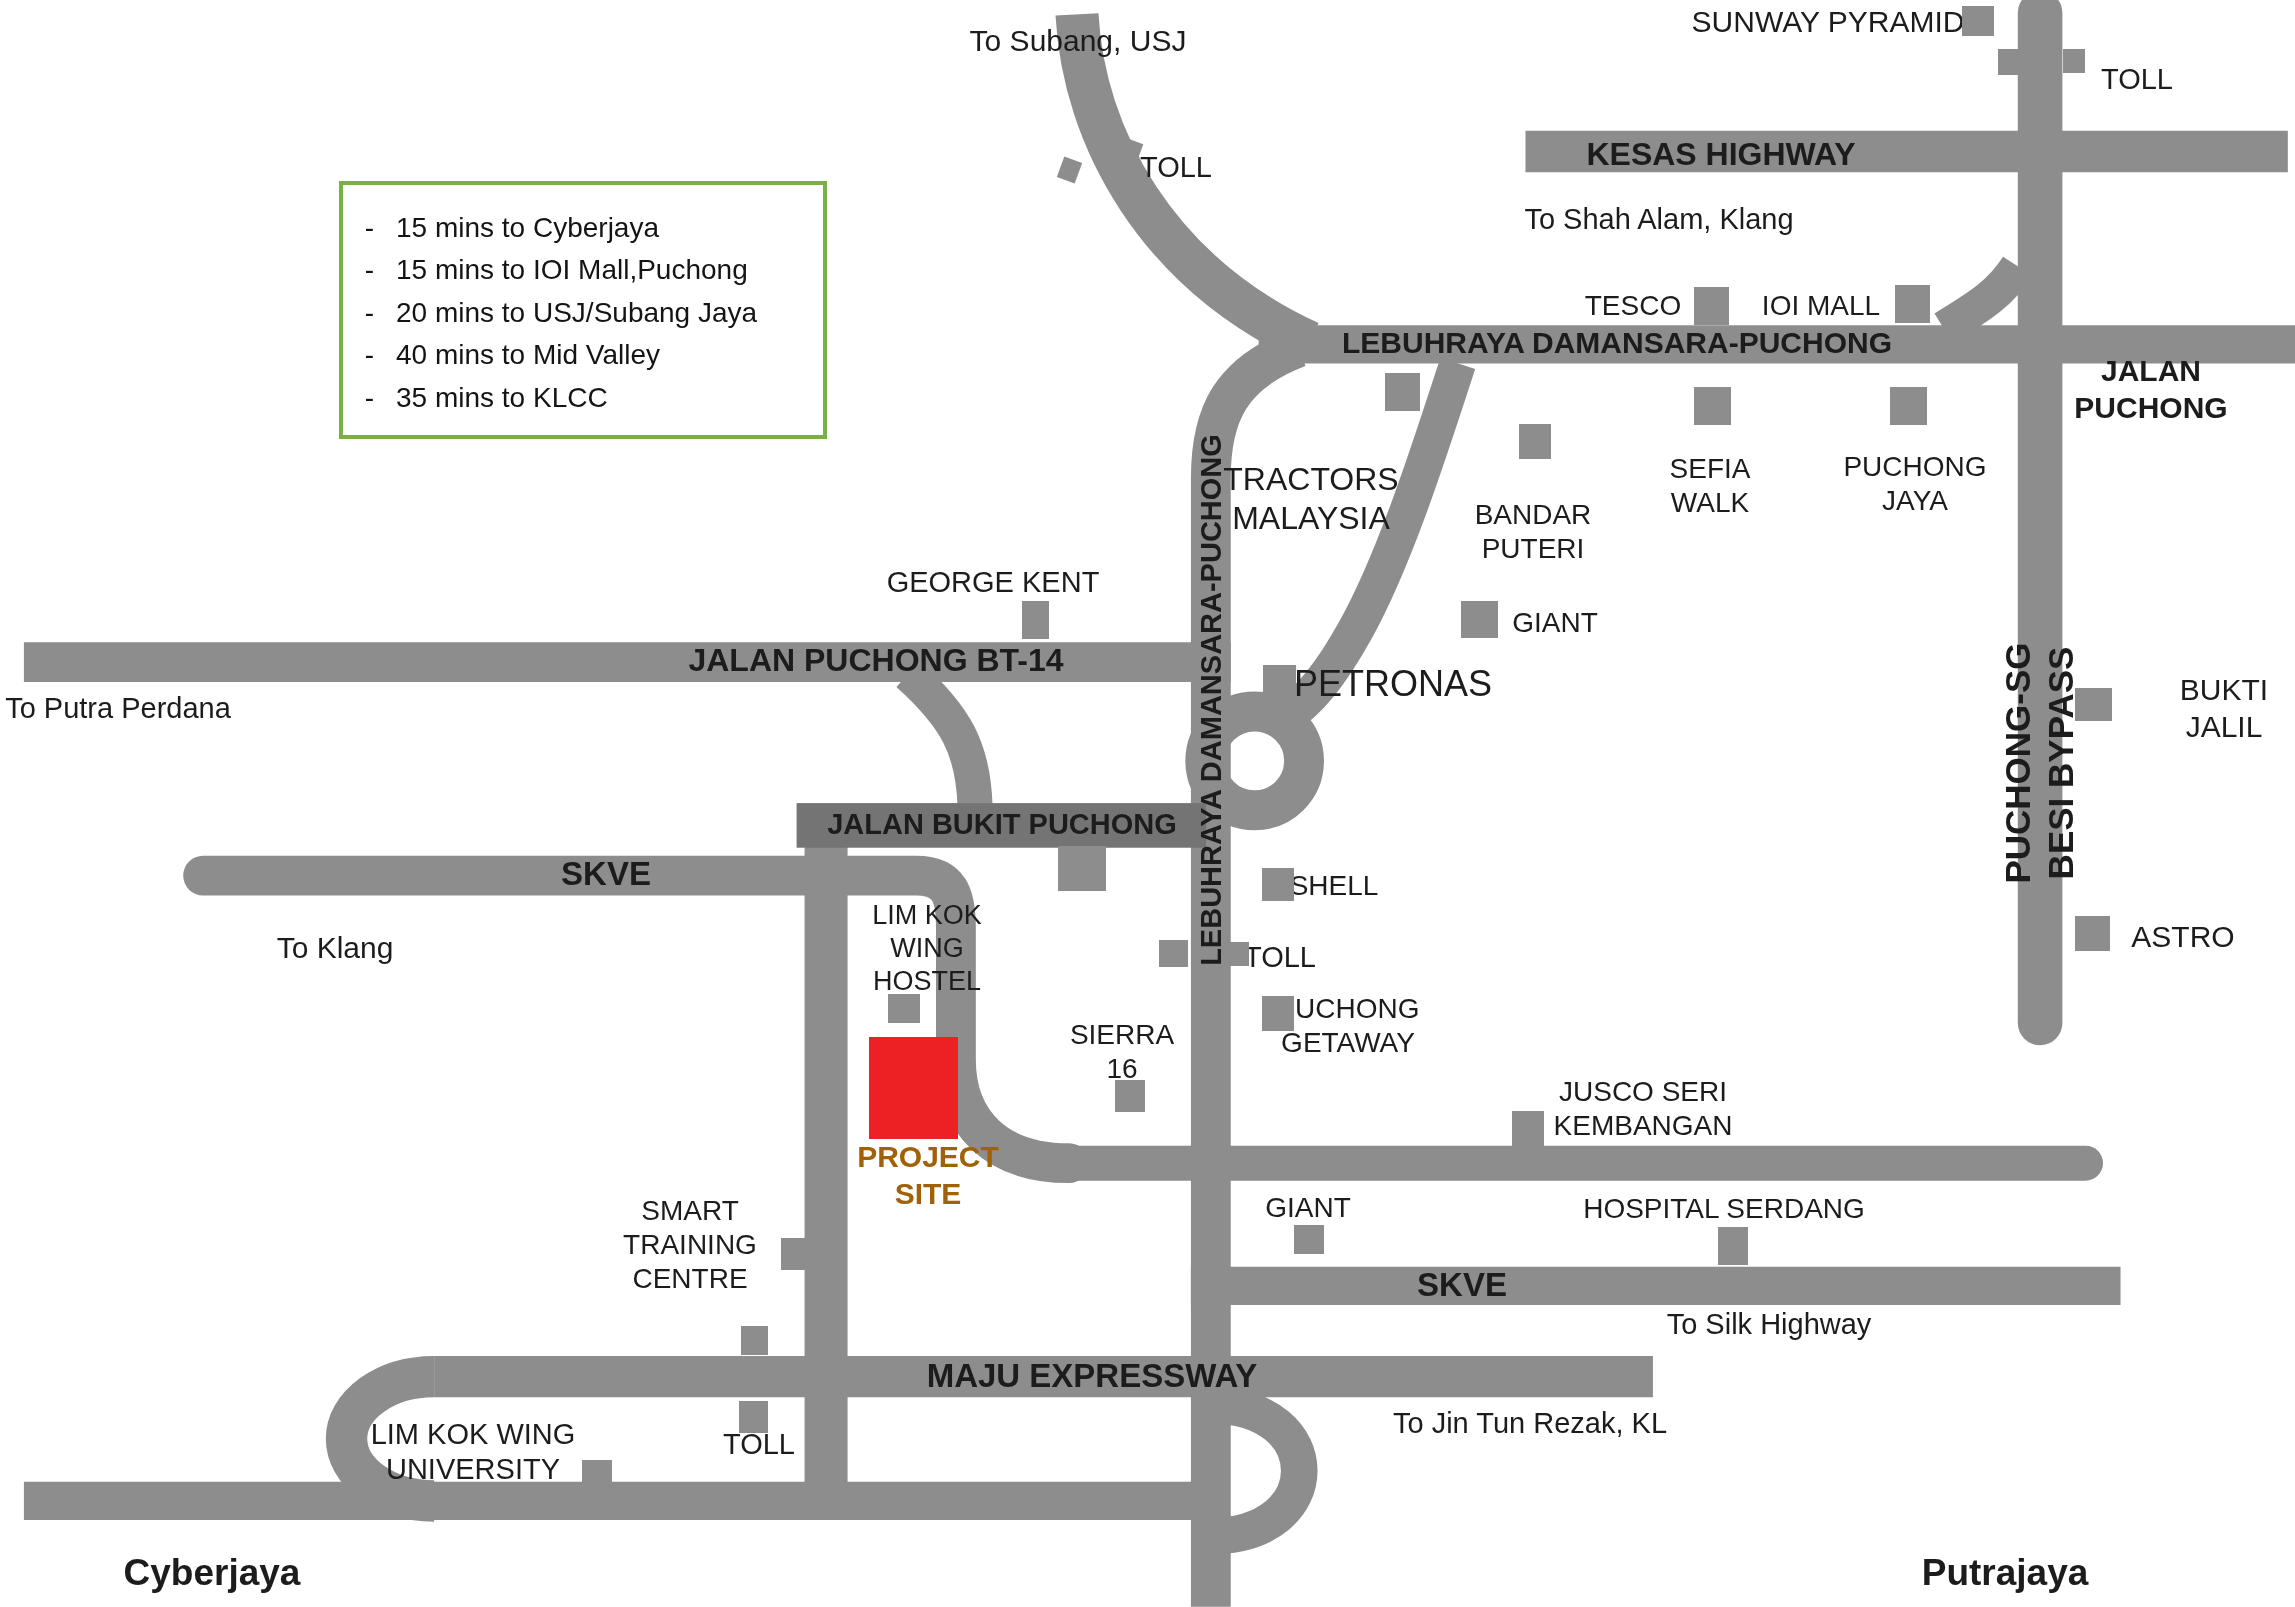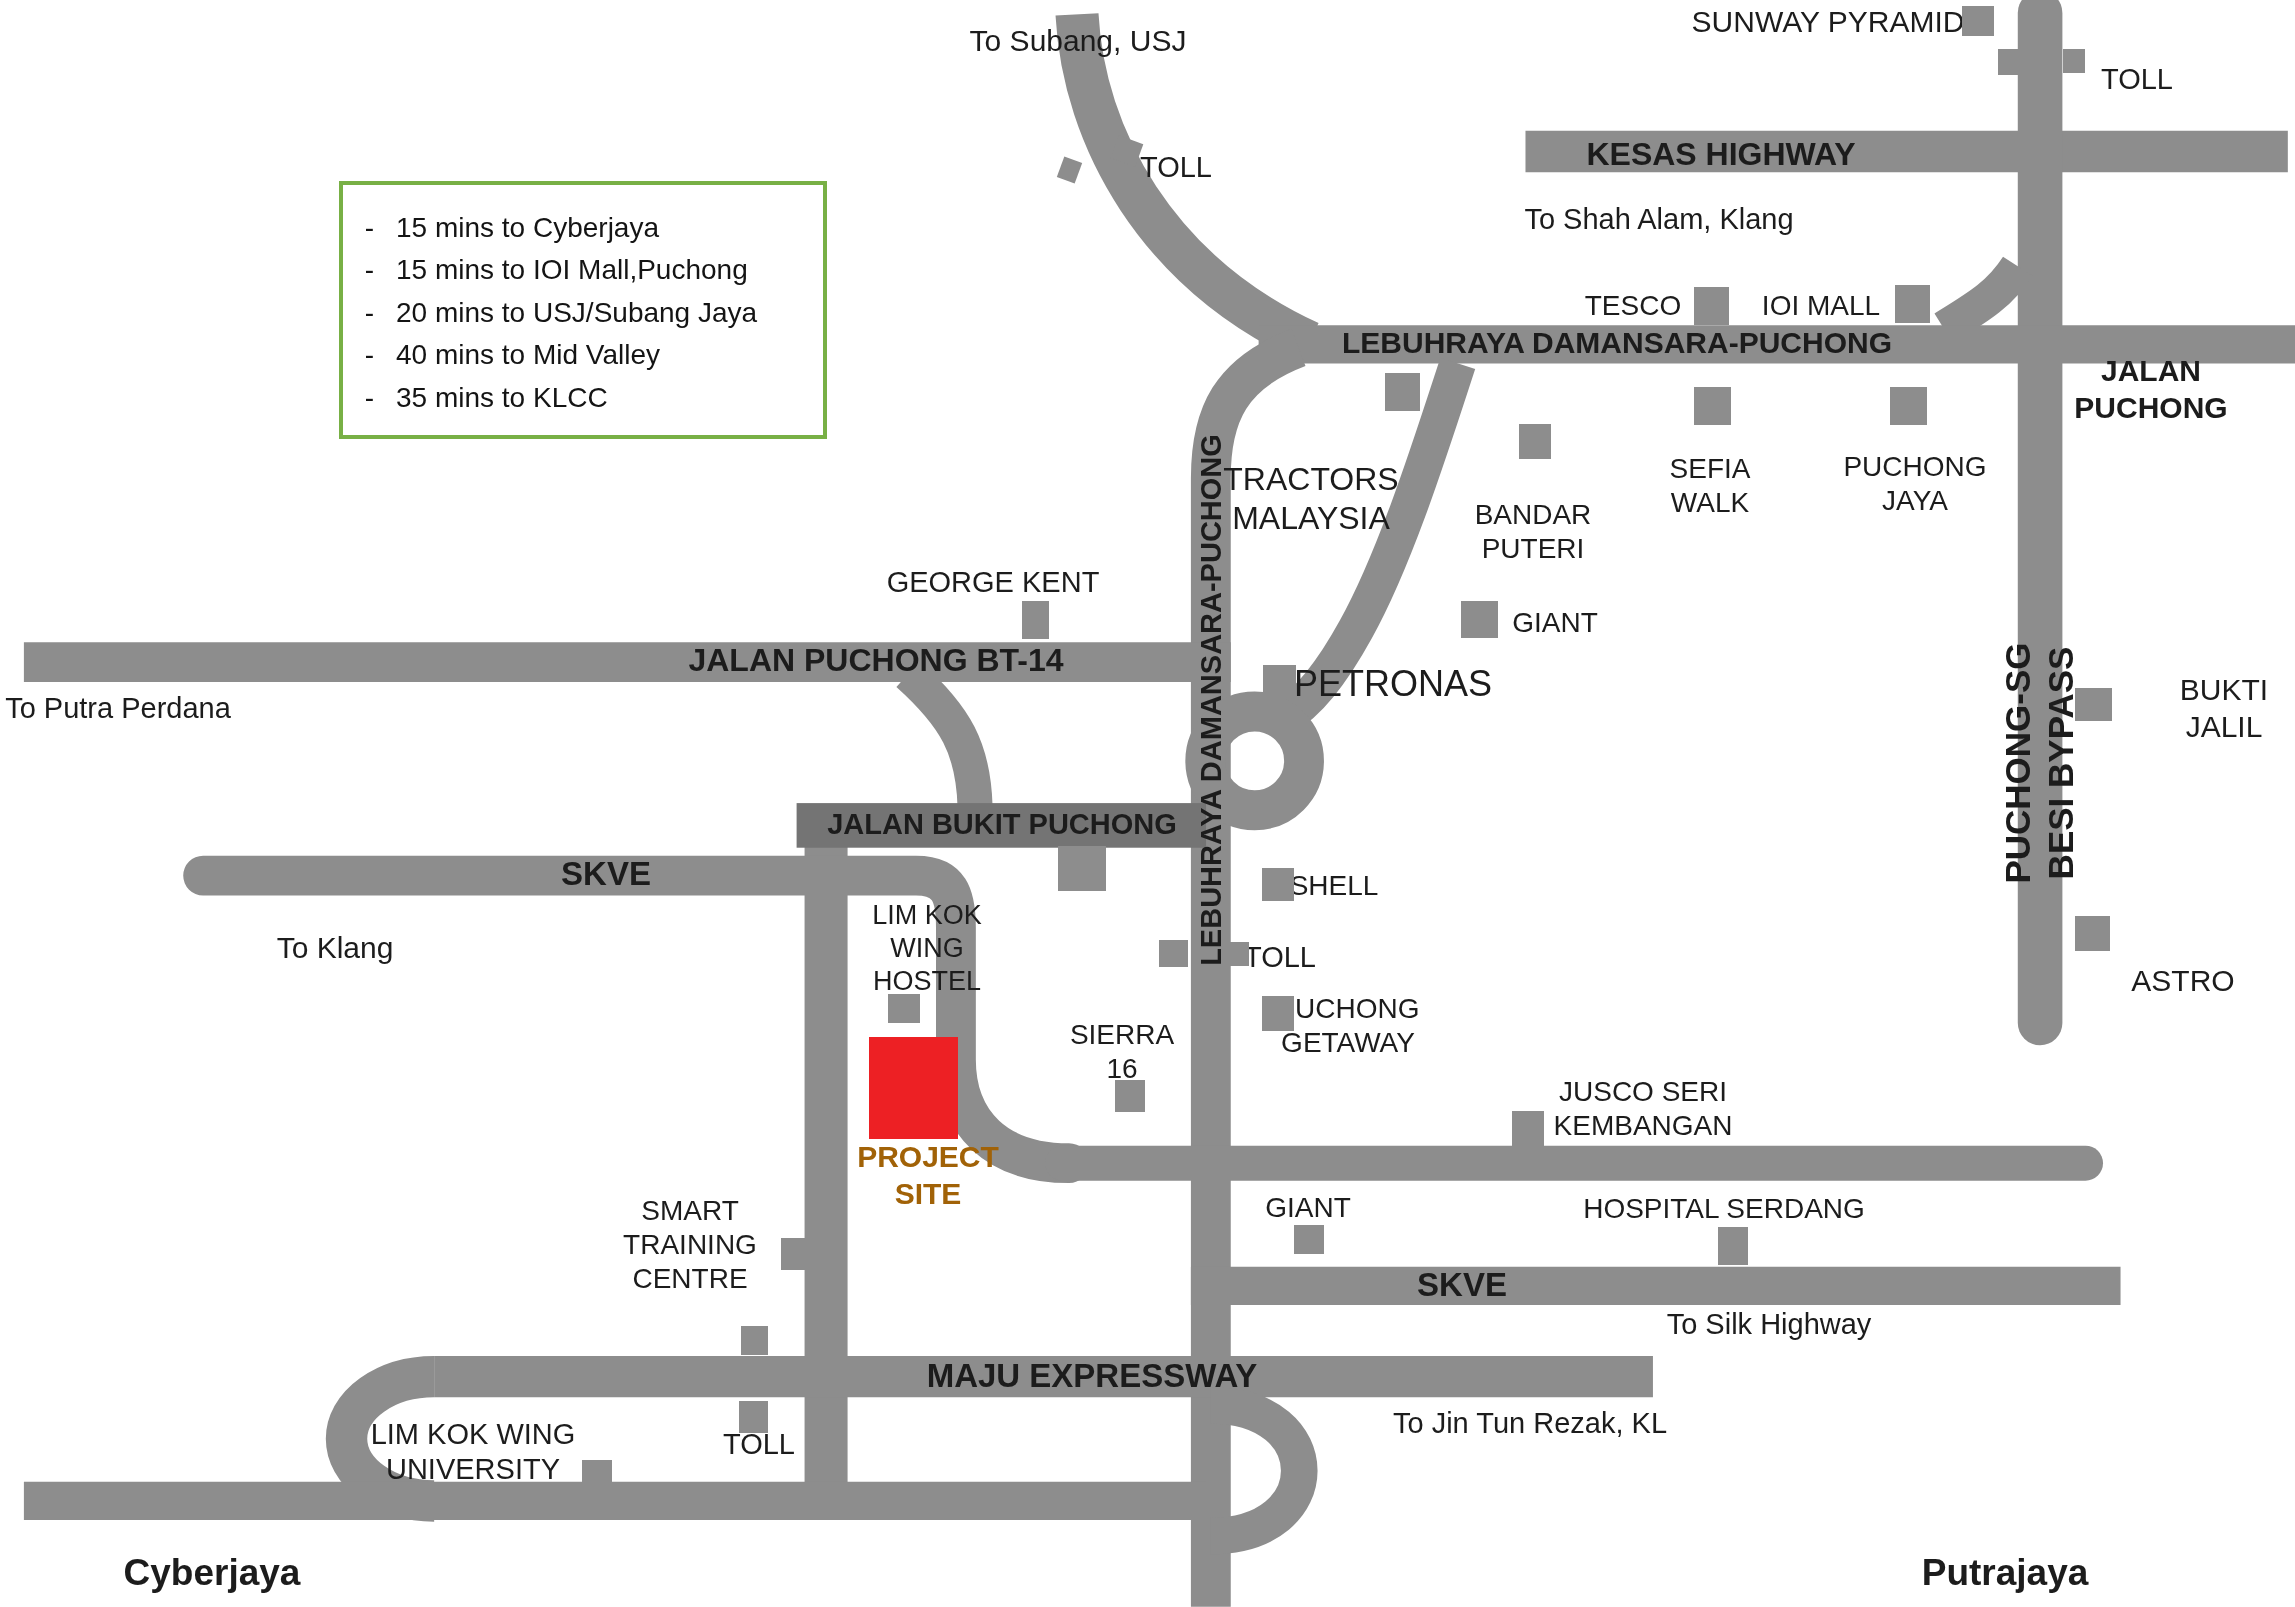--- a/index.html
+++ b/index.html
@@ -131,21 +131,21 @@
       <div class="place" style="left: 993px; top: 583px; font-size: 29px;">GEORGE KENT</div>
       <div class="marker" style="left: 1022px; top: 601px; width: 27px; height: 38px;"></div>
       <div class="place" style="left: 876px; top: 661px; font-size: 32px; font-weight: bold;">JALAN PUCHONG BT-14</div>
       <div class="place" style="left: 118px; top: 709px; font-size: 29px;">To Putra Perdana</div>
       <div class="place" style="left: 1393px; top: 684px; font-size: 36px; text-align: right;">PETRONAS</div>
       <div class="marker" style="left: 1263px; top: 665px; width: 33px; height: 33px;"></div>
       <div class="place rot" style="left: 1212px; top: 700px; font-size: 29px; font-weight: bold;">LEBUHRAYA DAMANSARA-PUCHONG</div>
       <div class="place rot" style="left: 2040px; top: 763px; font-size: 35px; font-weight: bold;">PUCHONG-SG BESI BYPASS</div>
       <div class="place" style="left: 2196px; top: 709px; font-size: 30px; margin-left: 28px;">BUKTI JALIL</div>
       <div class="marker" style="left: 2075px; top: 688px; width: 37px; height: 33px;"></div>
-      <div class="place" style="left: 2183px; top: 937px; font-size: 30px; margin-top: 44px;">ASTRO</div>
+      <div class="place" style="left: 2183px; top: 937px; font-size: 30px;">ASTRO</div>
       <div class="marker" style="left: 2075px; top: 916px; width: 35px; height: 35px;"></div>
       <div class="place" style="left: 1002px; top: 825px; font-size: 29px; font-weight: bold;">JALAN BUKIT PUCHONG</div>
       <div class="marker" style="left: 1058px; top: 846px; width: 48px; height: 45px;"></div>
       <div class="place" style="left: 606px; top: 874px; font-size: 33px; font-weight: bold;">SKVE</div>
       <div class="place" style="left: 335px; top: 948px; font-size: 30px;">To Klang</div>
       <div class="place" style="left: 927px; top: 948px; font-size: 27px;">LIM KOK
 WING
 HOSTEL</div>
       <div class="marker" style="left: 888px; top: 994px; width: 32px; height: 29px;"></div>
       <div class="place" style="left: 1334px; top: 886px; font-size: 28px;">SHELL</div>

